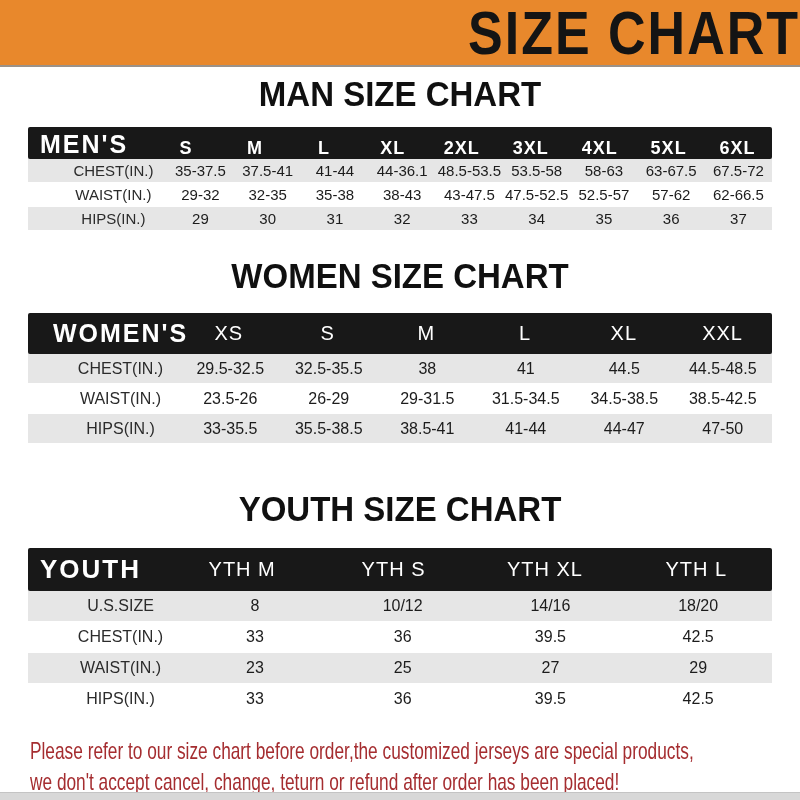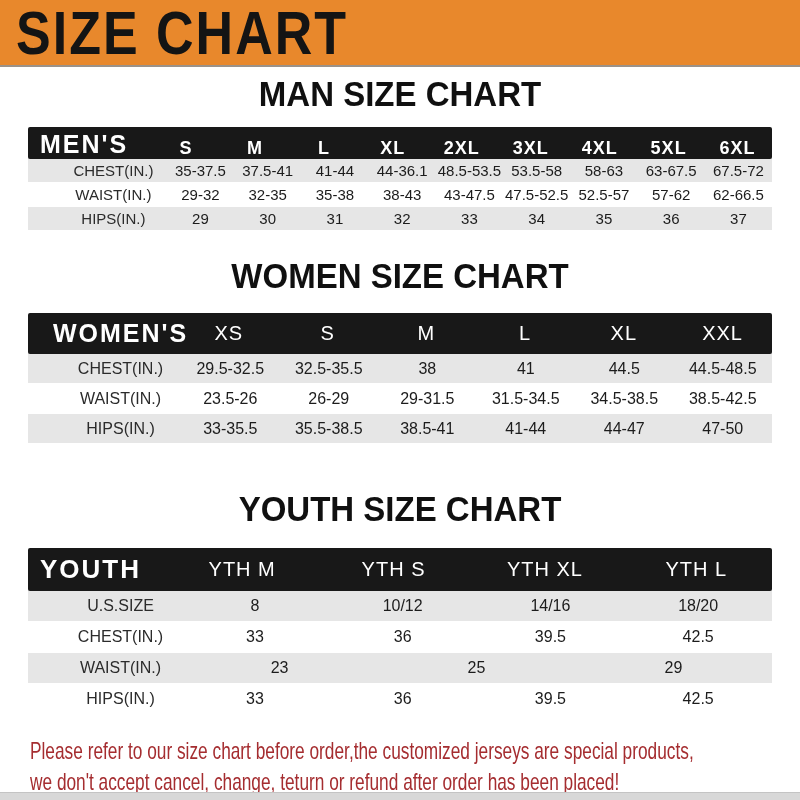--- a/index.html
+++ b/index.html
@@ -3,23 +3,22 @@
 <meta charset="utf-8">
 <style>
   html,body { margin:0; padding:0; }
   body {
     width:800px; height:800px; position:relative; overflow:hidden;
     background:#ffffff;
     font-family:"Liberation Sans", sans-serif;
   }
   .banner {
     height:65px; background:var(--banner-bg,#E8882C);
-    display:flex; align-items:center; justify-content:flex-start;
+    display:flex; align-items:center; justify-content:flex-end;
     border-bottom:2px solid #9b9289;
-    padding-left:16px;
   }
   .banner-title {
     font-size:52px; font-weight:bold; color:#141414;
     letter-spacing:2px; transform:scaleY(1.16);
   }
   .section-heading {
     margin:0; text-align:center; font-size:33px; font-weight:bold;
     color:#101010; line-height:38px; transform:scaleY(1.08);
   }
   .chart-section.sec-0 { margin-top:8px; }
@@ -204,20 +203,21 @@
               <div class="rlabel">CHEST(IN.)</div>
               <div class="cell">33</div>
               <div class="cell">36</div>
               <div class="cell">39.5</div>
               <div class="cell">42.5</div>
             </div>
             <div class="row gray">
               <div class="rlabel">WAIST(IN.)</div>
               <div class="cell">23</div>
               <div class="cell">25</div>
+              <div class="cell">27</div>
               <div class="cell">29</div>
             </div>
             <div class="row white">
               <div class="rlabel">HIPS(IN.)</div>
               <div class="cell">33</div>
               <div class="cell">36</div>
               <div class="cell">39.5</div>
               <div class="cell">42.5</div>
             </div>
           </div>

